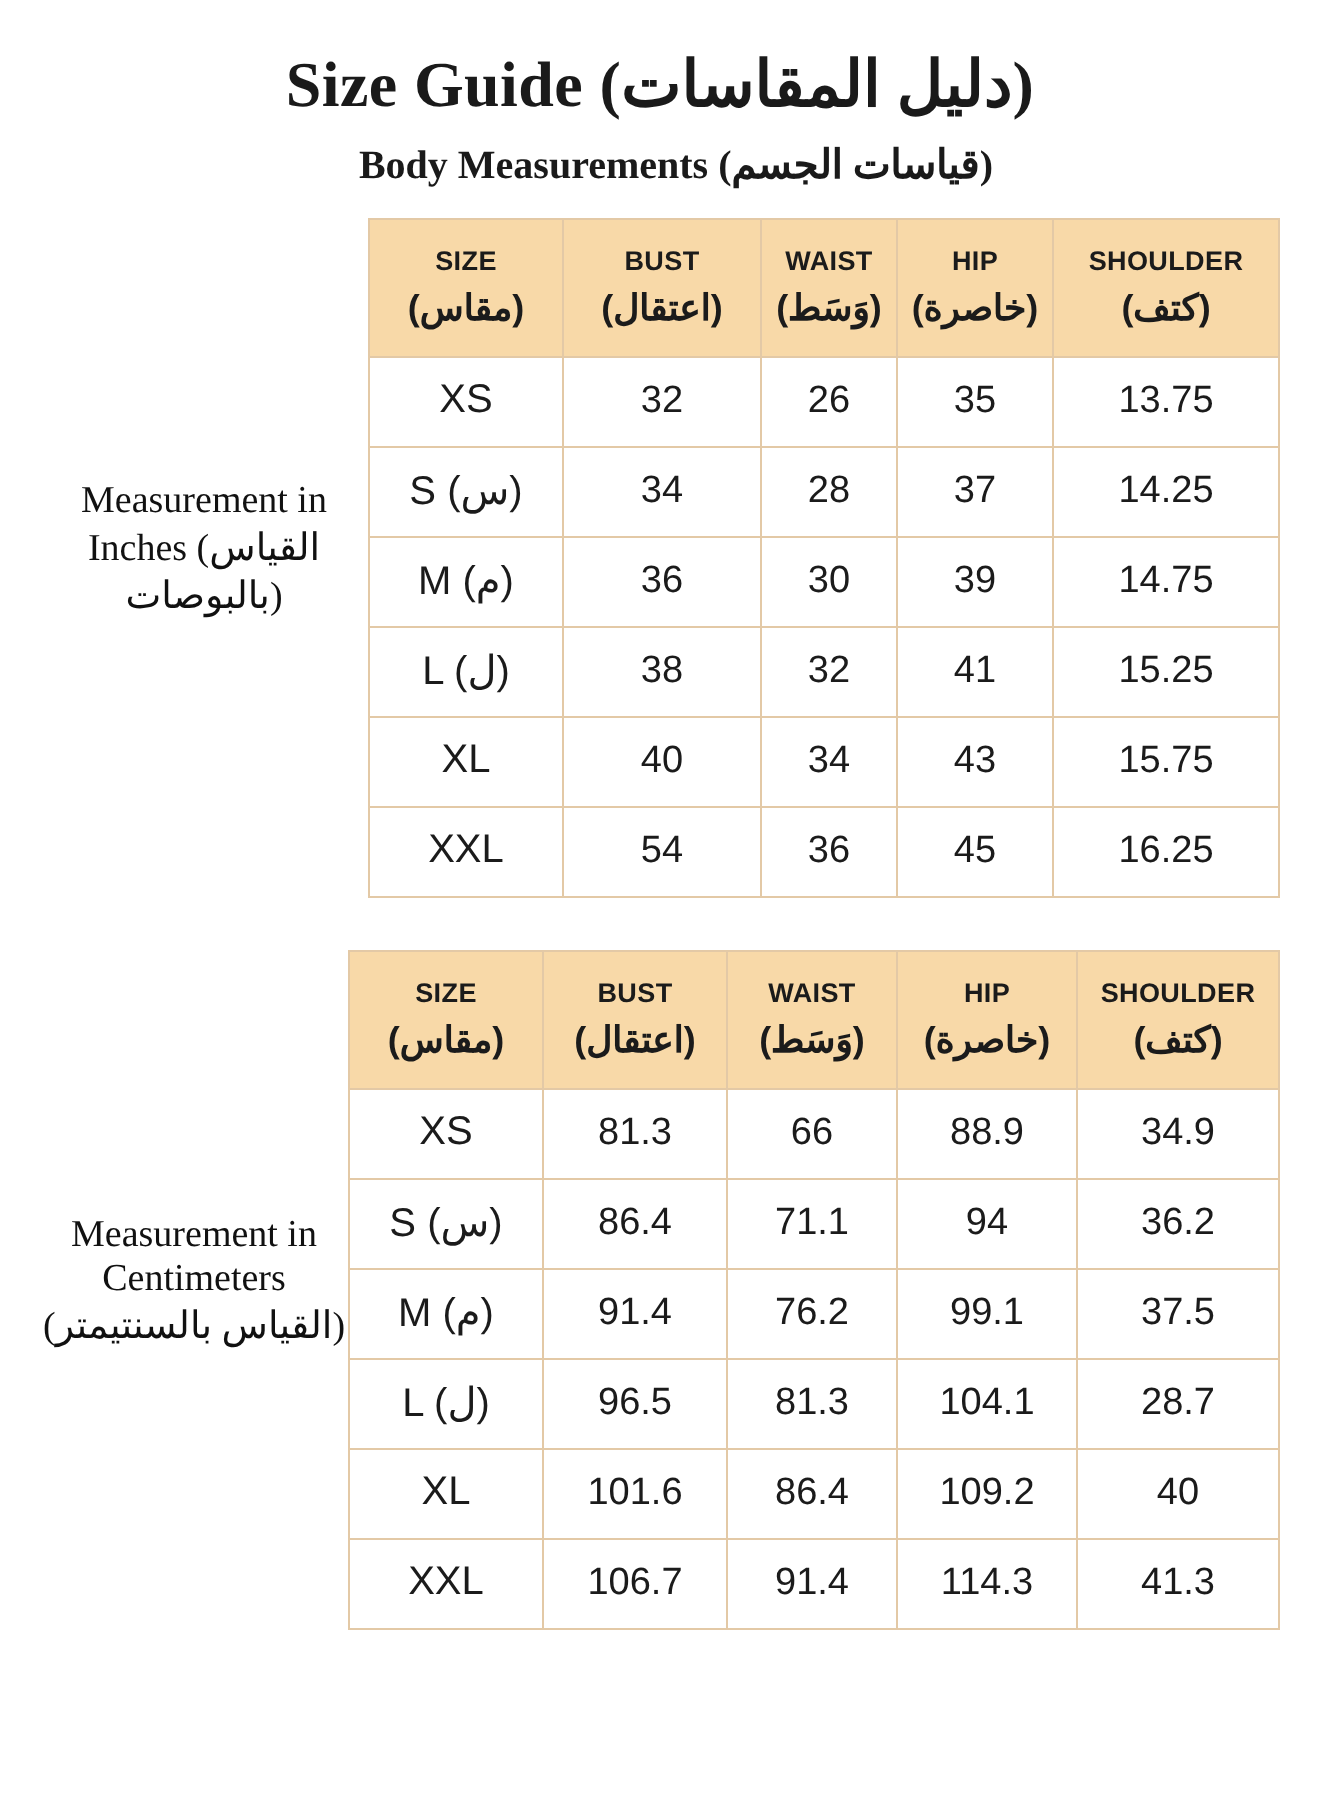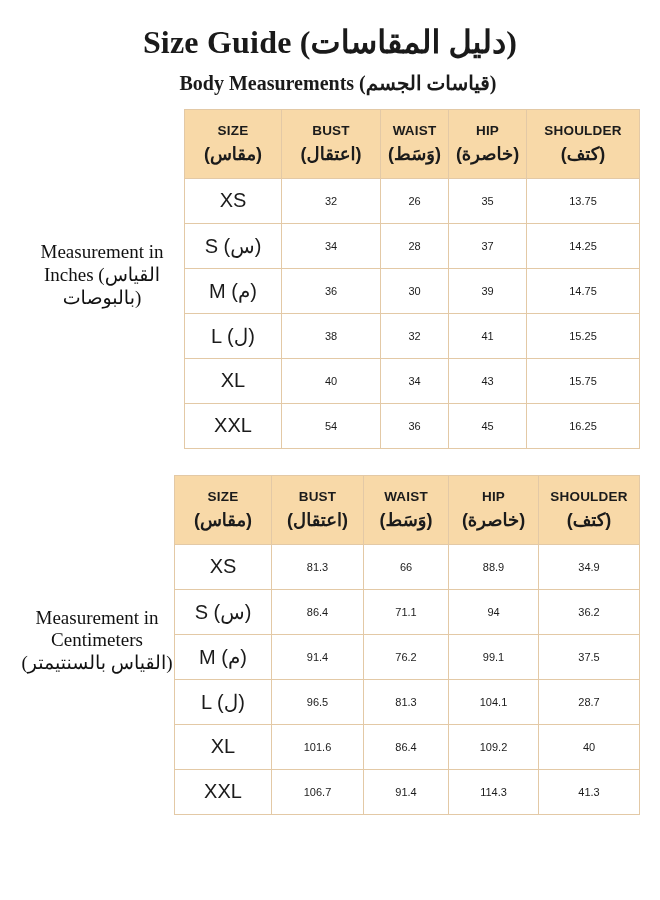--- a/index.html
+++ b/index.html
@@ -84,21 +84,21 @@
     letter-spacing: 0.2px;
   }
   table.size-table thead th .ar {
     display: block;
     font-size: 18px;
     font-weight: bold;
     direction: rtl;
   }
   table.size-table tbody td {
     height: 44px;
-    font-size: 11px;
+    font-size: 19px;
   }
   table.size-table tbody td.size-cell {
     font-size: 20px;
   }
   .gap {
     height: 26px;
   }
   .spacer-bottom { flex: 1; }
 </style>
 </head>

